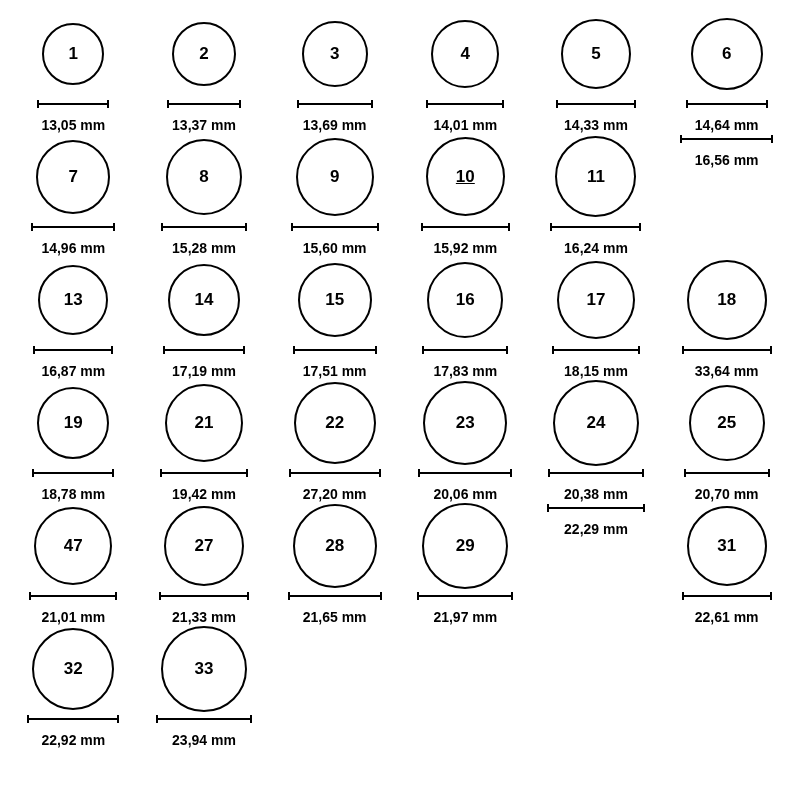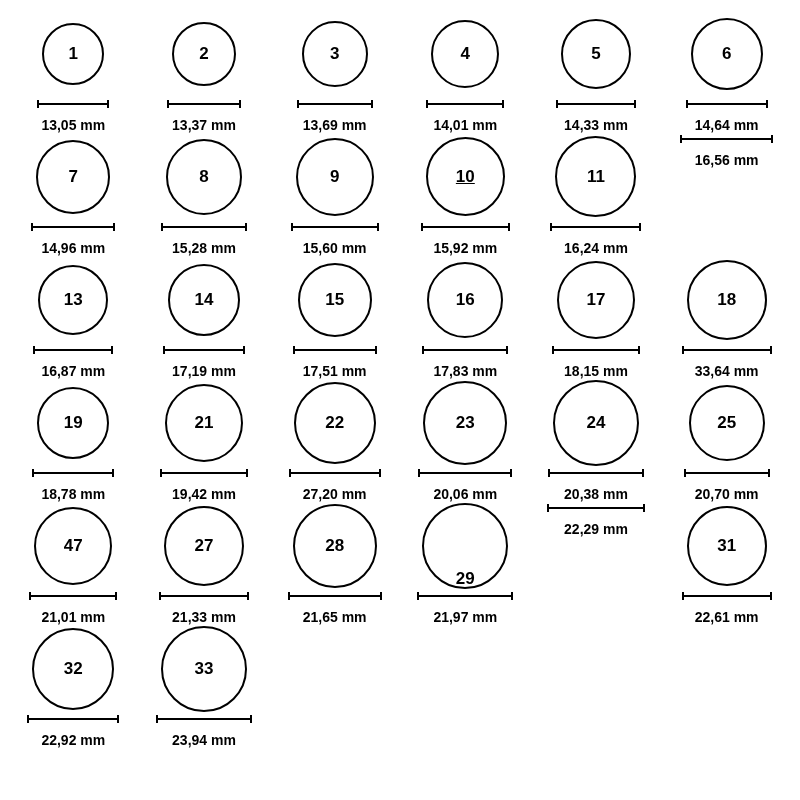--- a/index.html
+++ b/index.html
@@ -498,21 +498,21 @@
           <div class="caliper" style="width: 94px;">
             <div class="bar"></div>
             <div class="tick"></div>
             <div class="tick"></div>
           </div>
           <div class="ring-label">21,65 mm</div>
         </div>
       </div>
       <div class="ring-cell">
         <div class="ring-circle-wrap">
-          <div class="ring-circle" style="width: 86px; height: 86px; align-items: flex-end;">
+          <div class="ring-circle" style="width: 86px; height: 86px;">
             <span class="ring-number">29</span>
           </div>
         </div>
         <div class="ring-measure">
           <div class="caliper" style="width: 96px;">
             <div class="bar"></div>
             <div class="tick"></div>
             <div class="tick"></div>
           </div>
           <div class="ring-label">21,97 mm</div>

